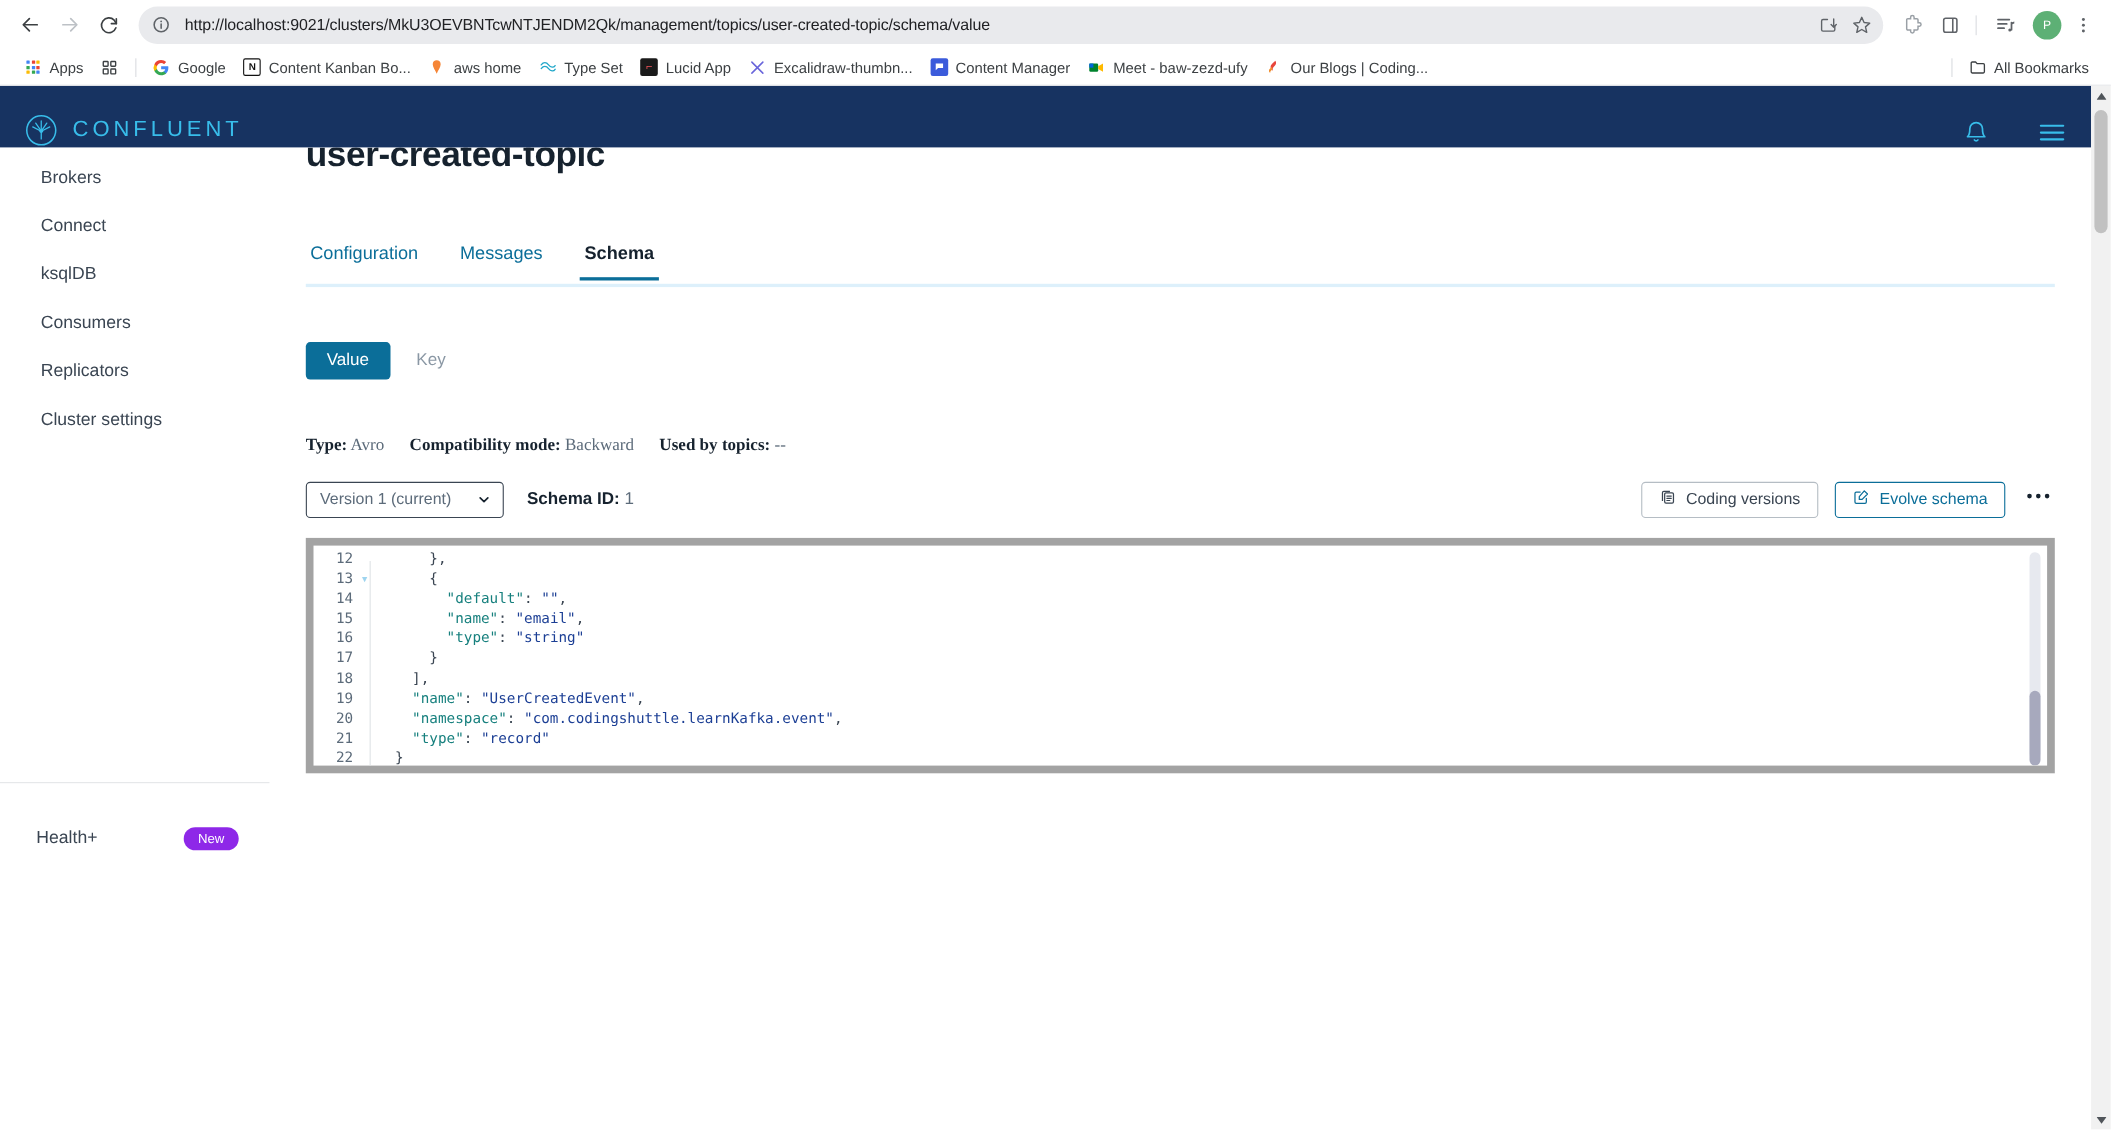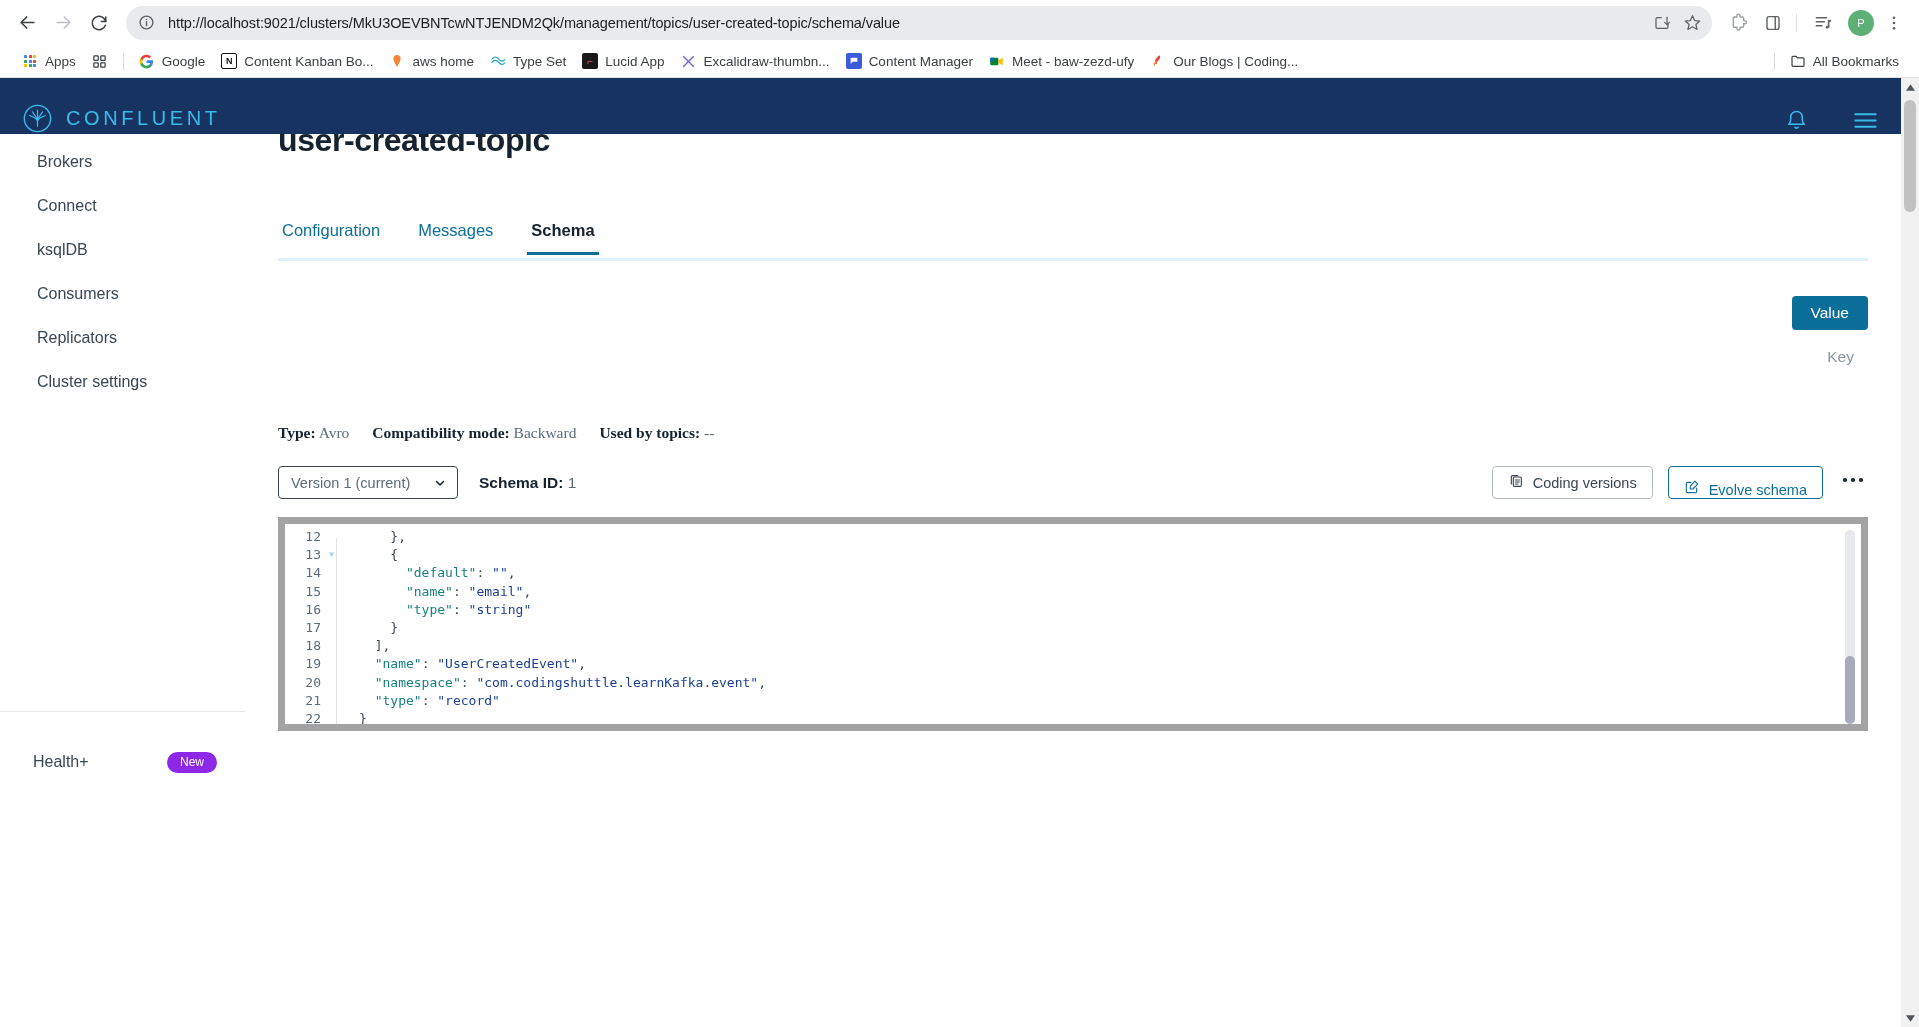--- a/index.html
+++ b/index.html
@@ -274,21 +274,21 @@
   .tab.active::after {
     content: "";
     position: absolute;
     left: 0; right: 0;
     bottom: -3px;
     height: 3px;
     background: #0b6e99;
   }
 
   
-  #vk-row { margin-top: 35px; display: flex; align-items: flex-end; gap: 10px; flex-direction: column; }
+  #vk-row { margin-top: 50px; display: flex; align-items: flex-start; gap: 10px; }
   #btn-value {
     background: #0b6e99;
     color: #ffffff;
     font-size: 15.5px;
     border-radius: 4px;
     padding: 9px 19px;
     line-height: 1;
   }
   #btn-key {
     color: #8a97a4;
@@ -344,21 +344,20 @@
     align-items: center;
     gap: 9px;
     padding: 0 15px;
     font-size: 14.5px;
     color: #3a4552;
     background: #ffffff;
   }
   .btn-outline.teal {
     border-color: #0b6e99;
     color: #0b6e99;
-    align-items: flex-end;
   }
   #kebab {
     color: #16222e;
     font-size: 21px;
     letter-spacing: 1.5px;
     padding: 0 4px 9px 4px;
     line-height: 0.5;
   }
 
   

